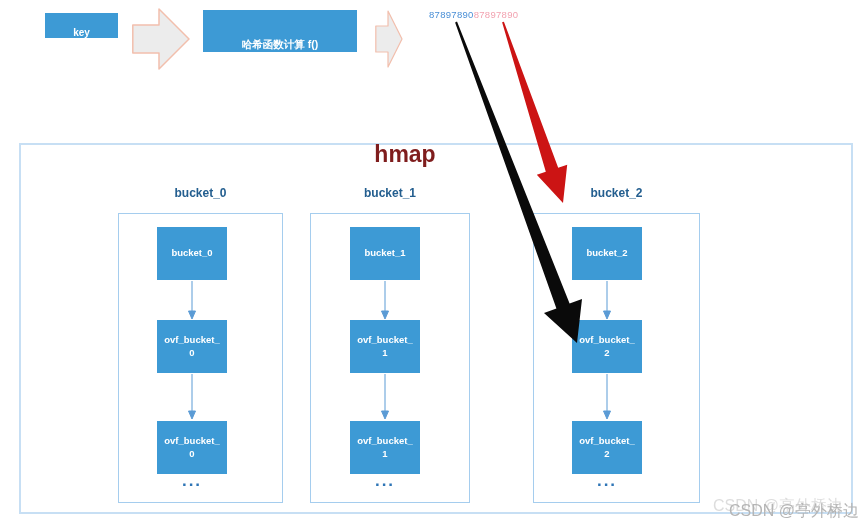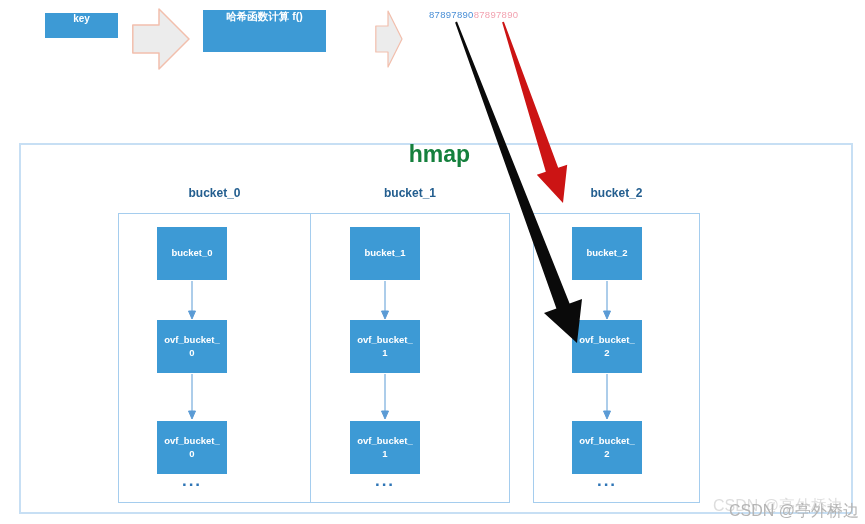--- a/index.html
+++ b/index.html
@@ -3,49 +3,49 @@
 <meta charset="utf-8">
 <style>
   html,body{margin:0;padding:0;}
   body{
     width:865px;height:524px;position:relative;overflow:hidden;
     background:#ffffff;font-family:"Liberation Sans",sans-serif;
   }
   
   .bluebox{
     position:absolute;background:#3D9AD5;color:#fff;
-    display:flex;align-items:flex-start;justify-content:center;
+    display:flex;align-items:flex-end;justify-content:center;
     font-weight:600;
   }
   #key-box{left:45px;top:13px;width:73px;height:25px;font-size:10px;}
-  #hash-box{left:203px;top:10px;width:123px;height:42px;font-size:10.5px;}
+  #hash-box{left:203px;top:10px;width:154px;height:42px;font-size:10.5px;}
   .flow-arrow{position:absolute;}
   #flow-arrow-1{left:132px;top:8px;}
   #flow-arrow-2{left:375px;top:10px;}
   #hash-value{
     position:absolute;left:429px;top:9px;font-size:9.5px;font-weight:normal;
     letter-spacing:0.3px;white-space:nowrap;
   }
   .hv-blue{color:#4A8FD6;}
   .hv-pink{color:#F2A2B0;}
 
   
   #hmap-container{
     position:absolute;left:19px;top:143px;width:834px;height:371px;
     border:2px solid #C7DFF4;box-sizing:border-box;background:#fff;
   }
   #hmap-title{
-    position:absolute;left:340px;top:141px;width:130px;text-align:right;
-    font-size:23px;font-weight:600;color:#15803d;
+    position:absolute;left:340px;top:141px;width:130px;text-align:center;
+    font-size:23px;font-weight:600;color:#7f1d1d;
   }
 
   
   .column{position:absolute;top:186px;height:320px;}
-  .col-0{left:118px;width:193px;}
-  .col-1{left:310px;width:200px;}
+  .col-0{left:118px;width:165px;}
+  .col-1{left:310px;width:160px;}
   .col-2{left:533px;width:167px;}
   .col-label{
     position:absolute;top:0;left:0;right:0;text-align:center;
     font-size:12px;font-weight:600;color:#235E8F;
   }
   .col-frame{
     position:absolute;top:27px;left:0;right:0;height:290px;
     border:1px solid #A5CDEE;box-sizing:border-box;background:#fff;
   }
   .node{

